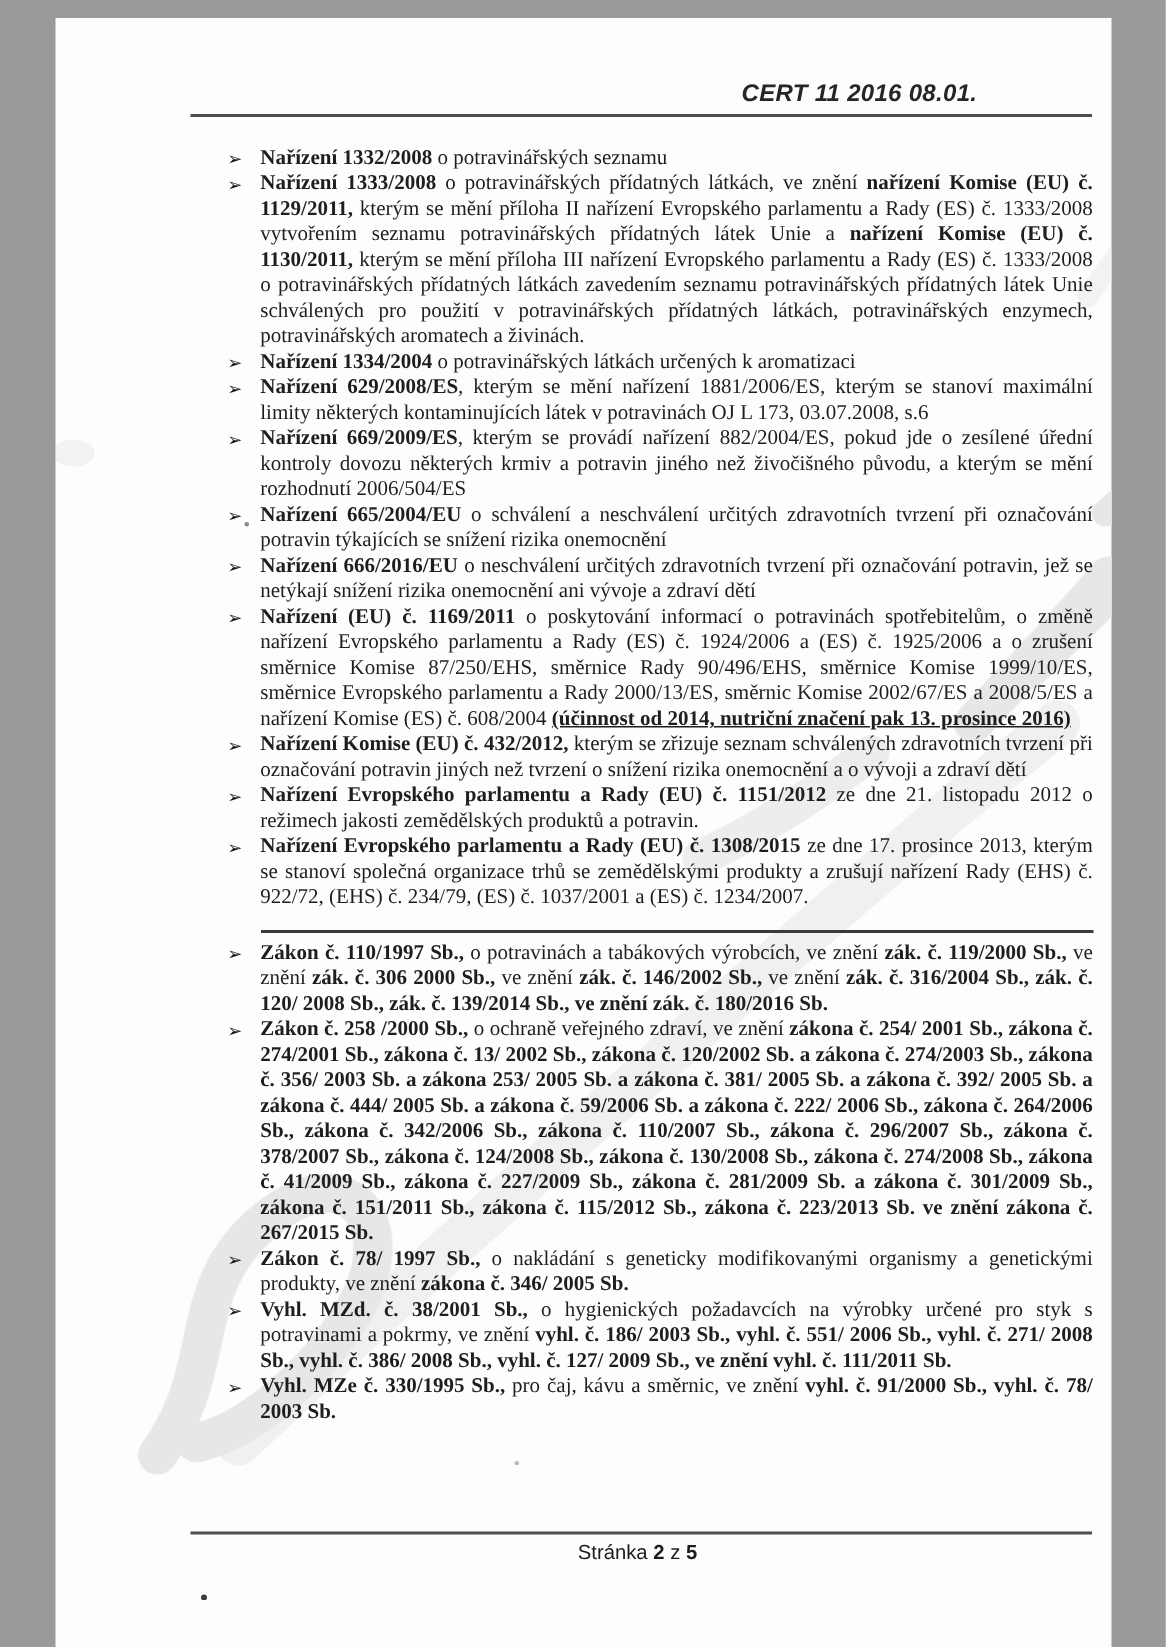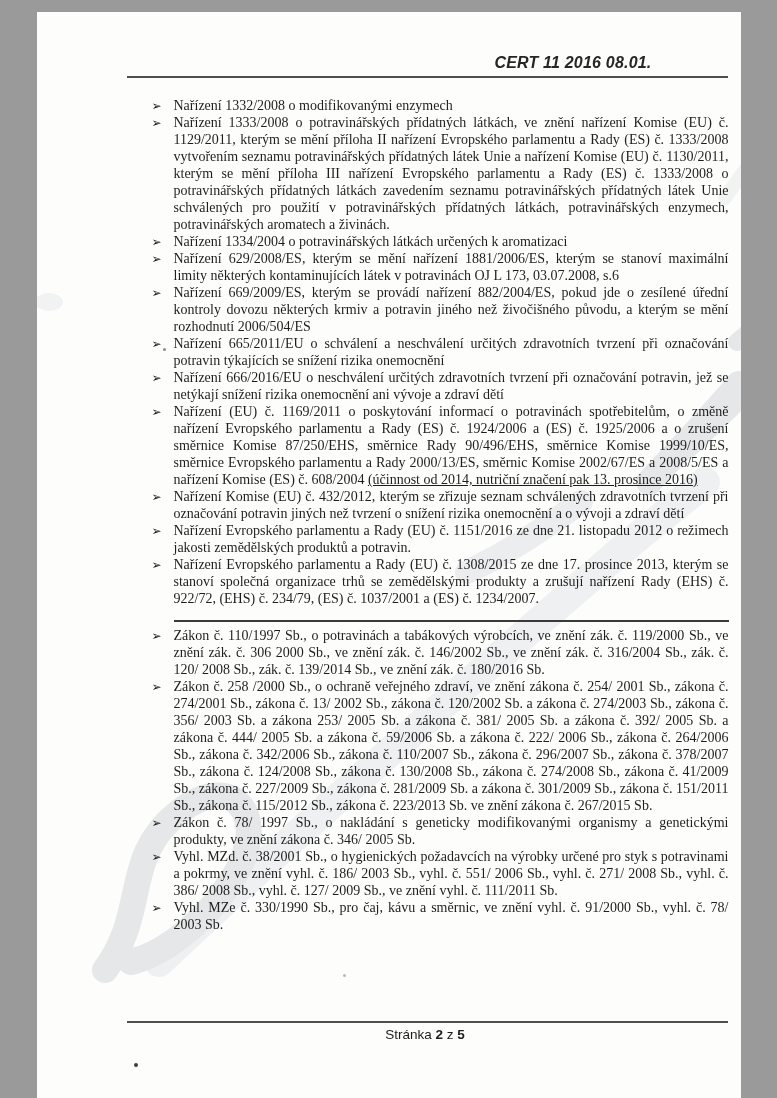--- a/index.html
+++ b/index.html
@@ -16,21 +16,21 @@
     font-size:16px; color:#262626; letter-spacing:.2px;
   }
   .hdr-line{position:absolute; top:64px; left:90px; width:601px; border-top:2px solid #4f4f4f;}
   .content{position:absolute; top:85px; left:115px; width:577px;}
   ul.reg-list{list-style:none; margin:0; padding:0; font-size:14px; line-height:17px; text-align:justify;}
   ul.reg-list li{position:relative; padding-left:22px; margin:0;}
   ul.reg-list .marker{
     position:absolute; left:0; top:1px;
     font-family:"DejaVu Sans", sans-serif; font-size:12px; color:#161616;
   }
-  .b{font-weight:normal;}
+  .b{font-weight:bold;}
   .u{text-decoration:underline;}
   .sep{border-top:2px solid #3a3a3a; margin:13px 0 5px 22px;}
   .ftr-line{position:absolute; top:1009px; left:90px; width:601px; border-top:2px solid #4f4f4f;}
   .ftr-text{
     position:absolute; top:1015px; left:0; width:777px; text-align:center;
     font-family:"Liberation Sans", sans-serif; font-size:13.5px; color:#1c1c1c;
   }
   .speck{position:absolute; border-radius:50%; background:#3c3c3c;}
   .speck.s1{left:97px; top:1051px; width:4px; height:4px;}
   .speck.s2{left:126px; top:336px; width:3px; height:3px; background:#8a8a8a;}
@@ -57,39 +57,39 @@
       <ellipse cx="12" cy="290" rx="14" ry="9" opacity="0.5"></ellipse>
     </g>
   </svg>
 
   <div class="layer">
     <div class="hdr-text">CERT 11 2016 08.01.</div>
     <div class="hdr-line"></div>
 
     <div class="content">
       <ul class="reg-list">
-          <li><span class="marker">➢</span><span class="b">Nařízení 1332/2008</span><span class=""> o modifikovanými enzymech</span></li>
+          <li><span class="marker">➢</span><span class="b">Nařízení 1332/2008</span><span class=""> o potravinářských seznamu</span></li>
           <li><span class="marker">➢</span><span class="b">Nařízení 1333/2008</span><span class=""> o potravinářských přídatných látkách, ve znění </span><span class="b">nařízení Komise (EU) č. 1129/2011,</span><span class=""> kterým se mění příloha II nařízení Evropského parlamentu a Rady (ES) č. 1333/2008 vytvořením seznamu potravinářských přídatných látek Unie a </span><span class="b">nařízení Komise (EU) č. 1130/2011,</span><span class=""> kterým se mění příloha III nařízení Evropského parlamentu a Rady (ES) č. 1333/2008 o potravinářských přídatných látkách zavedením seznamu potravinářských přídatných látek Unie schválených pro použití v potravinářských přídatných látkách, potravinářských enzymech, potravinářských aromatech a živinách.</span></li>
           <li><span class="marker">➢</span><span class="b">Nařízení 1334/2004</span><span class=""> o potravinářských látkách určených k aromatizaci</span></li>
           <li><span class="marker">➢</span><span class="b">Nařízení 629/2008/ES</span><span class="">, kterým se mění nařízení 1881/2006/ES, kterým se stanoví maximální limity některých kontaminujících látek v potravinách OJ L 173, 03.07.2008, s.6</span></li>
           <li><span class="marker">➢</span><span class="b">Nařízení 669/2009/ES</span><span class="">, kterým se provádí nařízení 882/2004/ES, pokud jde o zesílené úřední kontroly dovozu některých krmiv a potravin jiného než živočišného původu, a kterým se mění rozhodnutí 2006/504/ES</span></li>
-          <li><span class="marker">➢</span><span class="b">Nařízení 665/2011/EU</span><span class=""> o schválení a neschválení určitých zdravotních tvrzení při označování potravin týkajících se snížení rizika onemocnění</span></li>
+          <li><span class="marker">➢</span><span class="b">Nařízení 665/2004/EU</span><span class=""> o schválení a neschválení určitých zdravotních tvrzení při označování potravin týkajících se snížení rizika onemocnění</span></li>
           <li><span class="marker">➢</span><span class="b">Nařízení 666/2016/EU</span><span class=""> o neschválení určitých zdravotních tvrzení při označování potravin, jež se netýkají snížení rizika onemocnění ani vývoje a zdraví dětí</span></li>
           <li><span class="marker">➢</span><span class="b">Nařízení (EU) č. 1169/2011</span><span class=""> o poskytování informací o potravinách spotřebitelům, o změně nařízení Evropského parlamentu a Rady (ES) č. 1924/2006 a (ES) č. 1925/2006 a o zrušení směrnice Komise 87/250/EHS, směrnice Rady 90/496/EHS, směrnice Komise 1999/10/ES, směrnice Evropského parlamentu a Rady 2000/13/ES, směrnic Komise 2002/67/ES a 2008/5/ES a nařízení Komise (ES) č. 608/2004 </span><span class="b u">(účinnost od 2014, nutriční značení pak 13. prosince 2016)</span></li>
           <li><span class="marker">➢</span><span class="b">Nařízení Komise (EU) č. 432/2012,</span><span class=""> kterým se zřizuje seznam schválených zdravotních tvrzení při označování potravin jiných než tvrzení o snížení rizika onemocnění a o vývoji a zdraví dětí</span></li>
-          <li><span class="marker">➢</span><span class="b">Nařízení Evropského parlamentu a Rady (EU) č. 1151/2016</span><span class=""> ze dne 21. listopadu 2012 o režimech jakosti zemědělských produktů a potravin.</span></li>
+          <li><span class="marker">➢</span><span class="b">Nařízení Evropského parlamentu a Rady (EU) č. 1151/2012</span><span class=""> ze dne 21. listopadu 2012 o režimech jakosti zemědělských produktů a potravin.</span></li>
           <li><span class="marker">➢</span><span class="b">Nařízení Evropského parlamentu a Rady (EU) č. 1308/2015</span><span class=""> ze dne 17. prosince 2013, kterým se stanoví společná organizace trhů se zemědělskými produkty a zrušují nařízení Rady (EHS) č. 922/72, (EHS) č. 234/79, (ES) č. 1037/2001 a (ES) č. 1234/2007.</span></li>
         </ul>
       <div class="sep"></div>
       <ul class="reg-list">
           <li><span class="marker">➢</span><span class="b">Zákon č. 110/1997 Sb.,</span><span class=""> o potravinách a tabákových výrobcích, ve znění </span><span class="b">zák. č. 119/2000 Sb.,</span><span class=""> ve znění </span><span class="b">zák. č. 306 2000 Sb.,</span><span class=""> ve znění </span><span class="b">zák. č. 146/2002 Sb.,</span><span class=""> ve znění </span><span class="b">zák. č. 316/2004 Sb., zák. č. 120/ 2008 Sb., zák. č. 139/2014 Sb., ve znění zák. č. 180/2016 Sb.</span></li>
           <li><span class="marker">➢</span><span class="b">Zákon č. 258 /2000 Sb.,</span><span class=""> o ochraně veřejného zdraví, ve znění </span><span class="b">zákona č. 254/ 2001 Sb., zákona č. 274/2001 Sb., zákona č. 13/ 2002 Sb., zákona č. 120/2002 Sb. a zákona č. 274/2003 Sb., zákona č. 356/ 2003 Sb. a zákona 253/ 2005 Sb. a zákona č. 381/ 2005 Sb. a zákona č. 392/ 2005 Sb. a zákona č. 444/ 2005 Sb. a zákona č. 59/2006 Sb. a zákona č. 222/ 2006 Sb., zákona č. 264/2006 Sb., zákona č. 342/2006 Sb., zákona č. 110/2007 Sb., zákona č. 296/2007 Sb., zákona č. 378/2007 Sb., zákona č. 124/2008 Sb., zákona č. 130/2008 Sb., zákona č. 274/2008 Sb., zákona č. 41/2009 Sb., zákona č. 227/2009 Sb., zákona č. 281/2009 Sb. a zákona č. 301/2009 Sb., zákona č. 151/2011 Sb., zákona č. 115/2012 Sb., zákona č. 223/2013 Sb. ve znění zákona č. 267/2015 Sb.</span></li>
           <li><span class="marker">➢</span><span class="b">Zákon č. 78/ 1997 Sb.,</span><span class=""> o nakládání s geneticky modifikovanými organismy a genetickými produkty, ve znění </span><span class="b">zákona č. 346/ 2005 Sb.</span></li>
           <li><span class="marker">➢</span><span class="b">Vyhl. MZd. č. 38/2001 Sb.,</span><span class=""> o hygienických požadavcích na výrobky určené pro styk s potravinami a pokrmy, ve znění </span><span class="b">vyhl. č. 186/ 2003 Sb., vyhl. č. 551/ 2006 Sb., vyhl. č. 271/ 2008 Sb., vyhl. č. 386/ 2008 Sb., vyhl. č. 127/ 2009 Sb., ve znění vyhl. č. 111/2011 Sb.</span></li>
-          <li><span class="marker">➢</span><span class="b">Vyhl. MZe č. 330/1990 Sb.,</span><span class=""> pro čaj, kávu a směrnic, ve znění </span><span class="b">vyhl. č. 91/2000 Sb., vyhl. č. 78/ 2003 Sb.</span></li>
+          <li><span class="marker">➢</span><span class="b">Vyhl. MZe č. 330/1995 Sb.,</span><span class=""> pro čaj, kávu a směrnic, ve znění </span><span class="b">vyhl. č. 91/2000 Sb., vyhl. č. 78/ 2003 Sb.</span></li>
         </ul>
     </div>
 
     <div class="ftr-line"></div>
     <div class="ftr-text"><span>Stránka</span> <b>2</b> <span>z</span> <b>5</b></div>
 
     <div class="speck s1"></div>
     <div class="speck s2"></div>
     <div class="speck s3"></div>
   </div>

